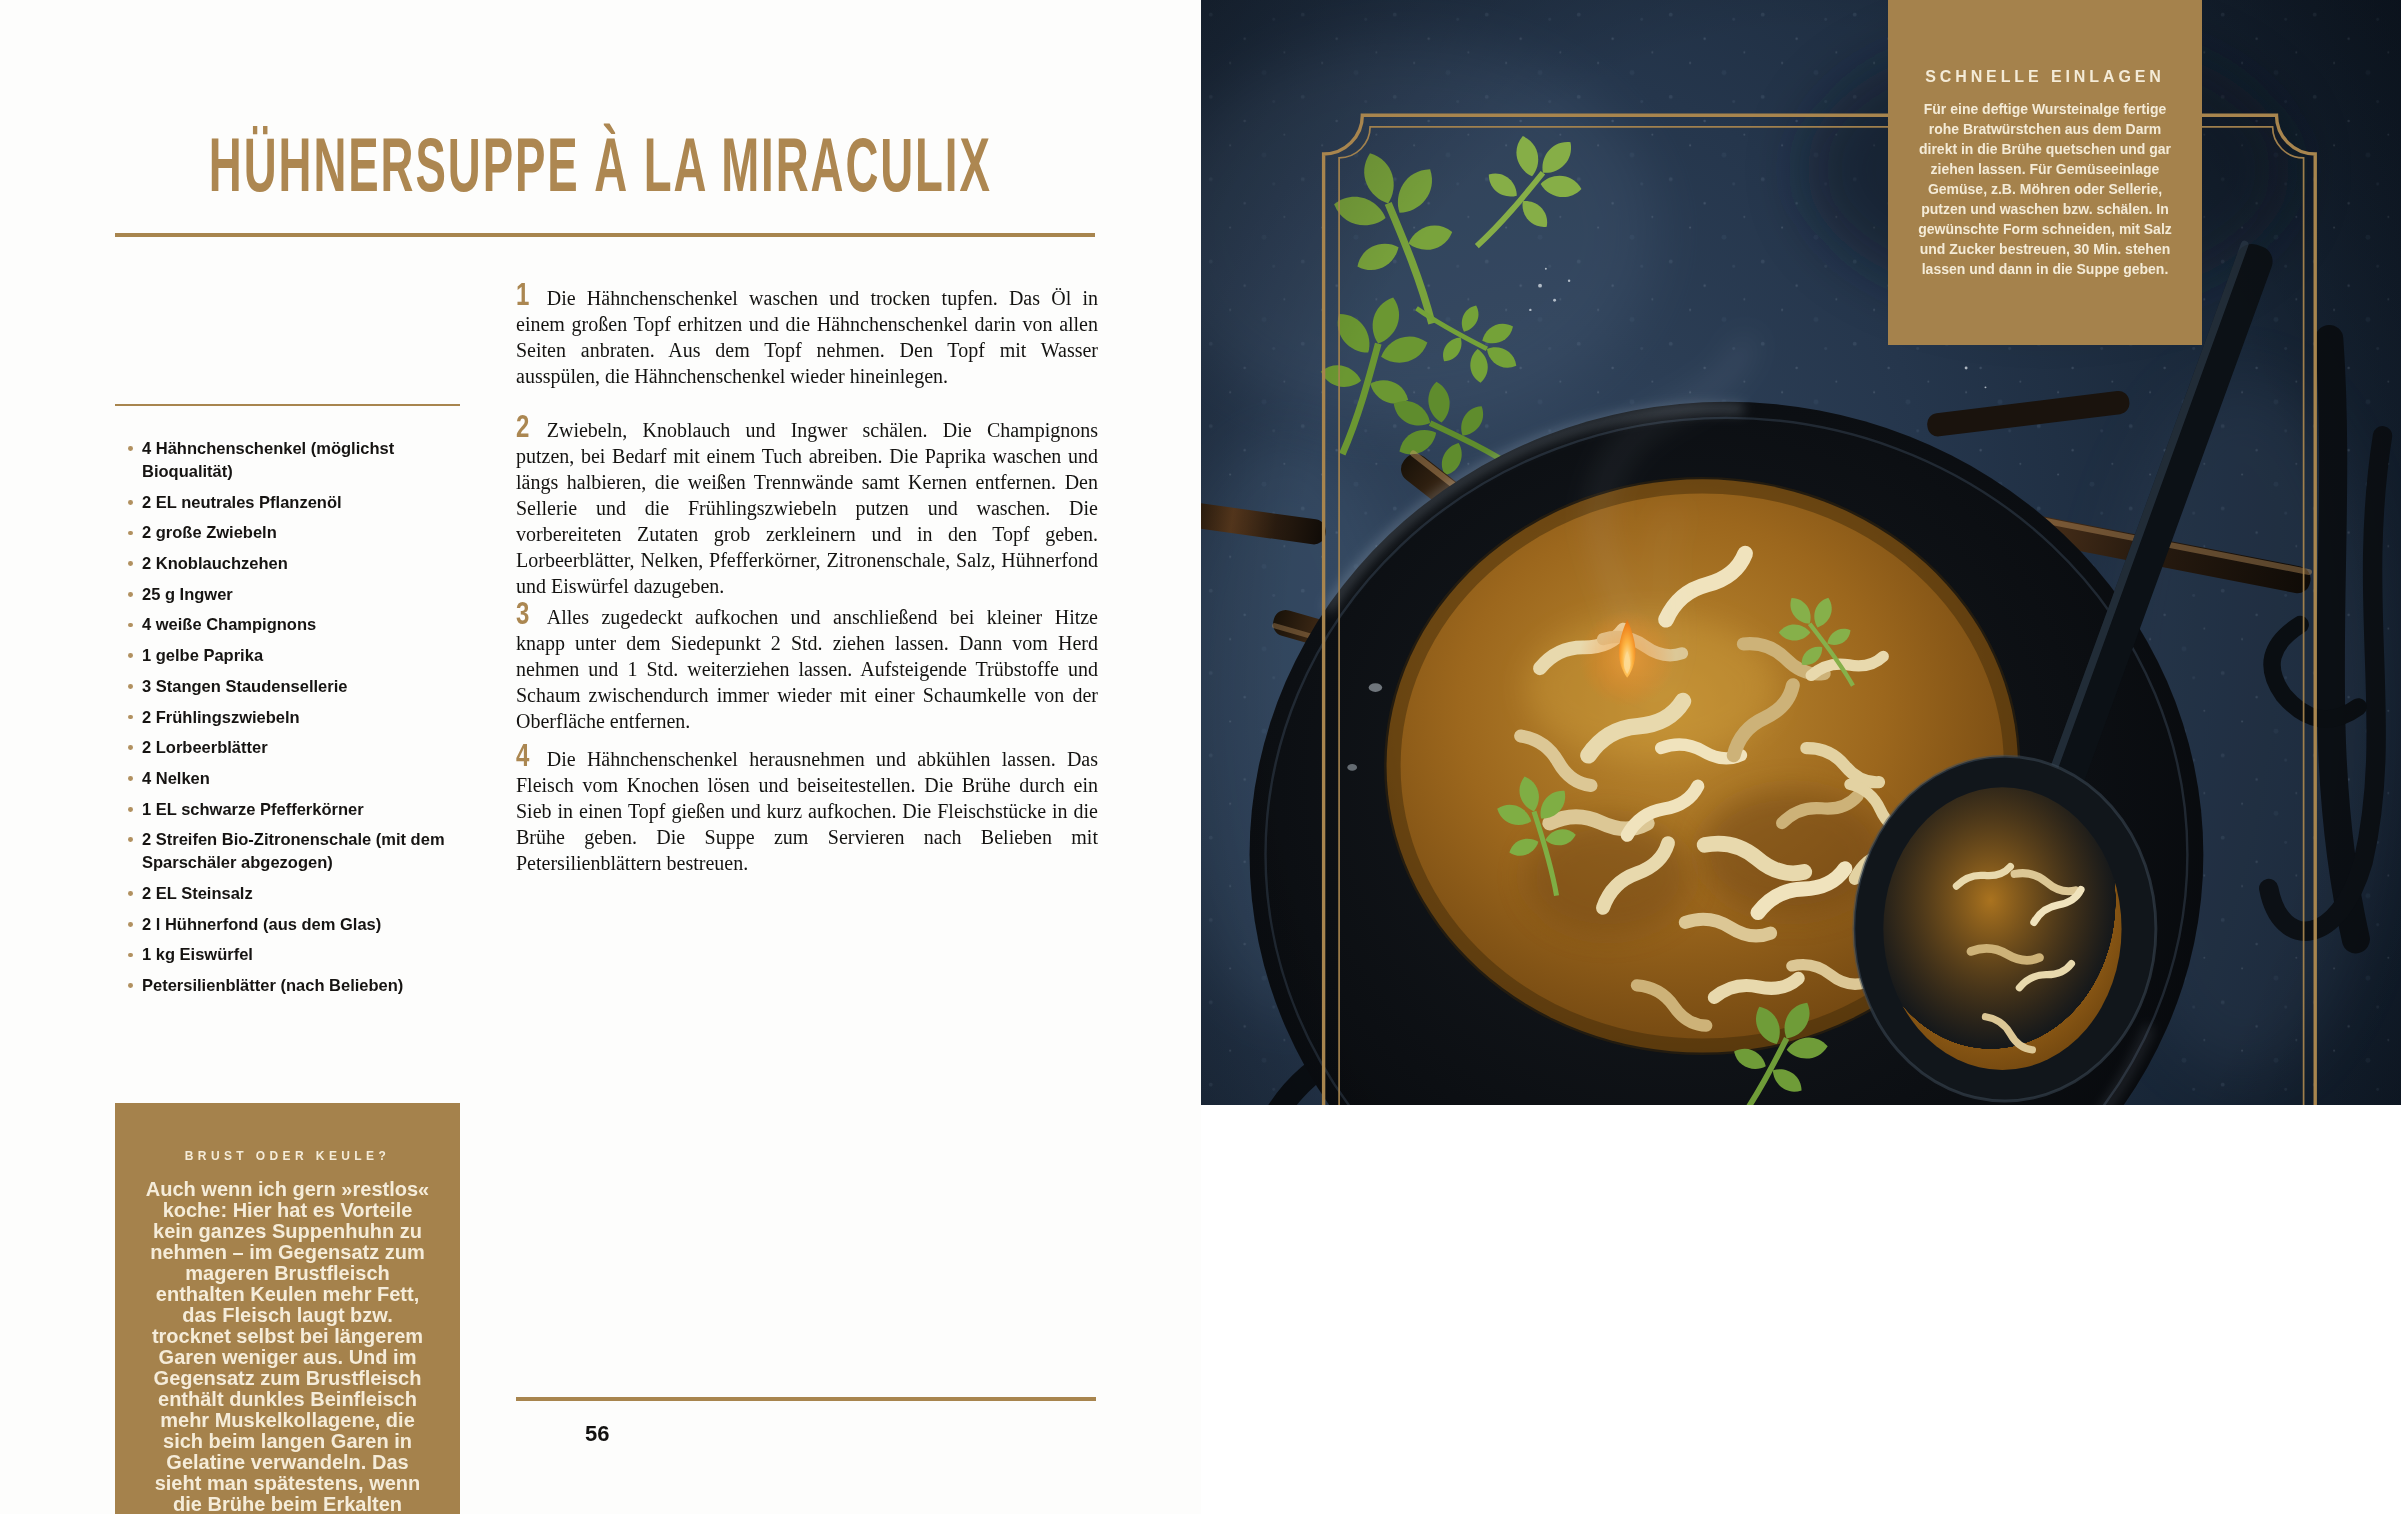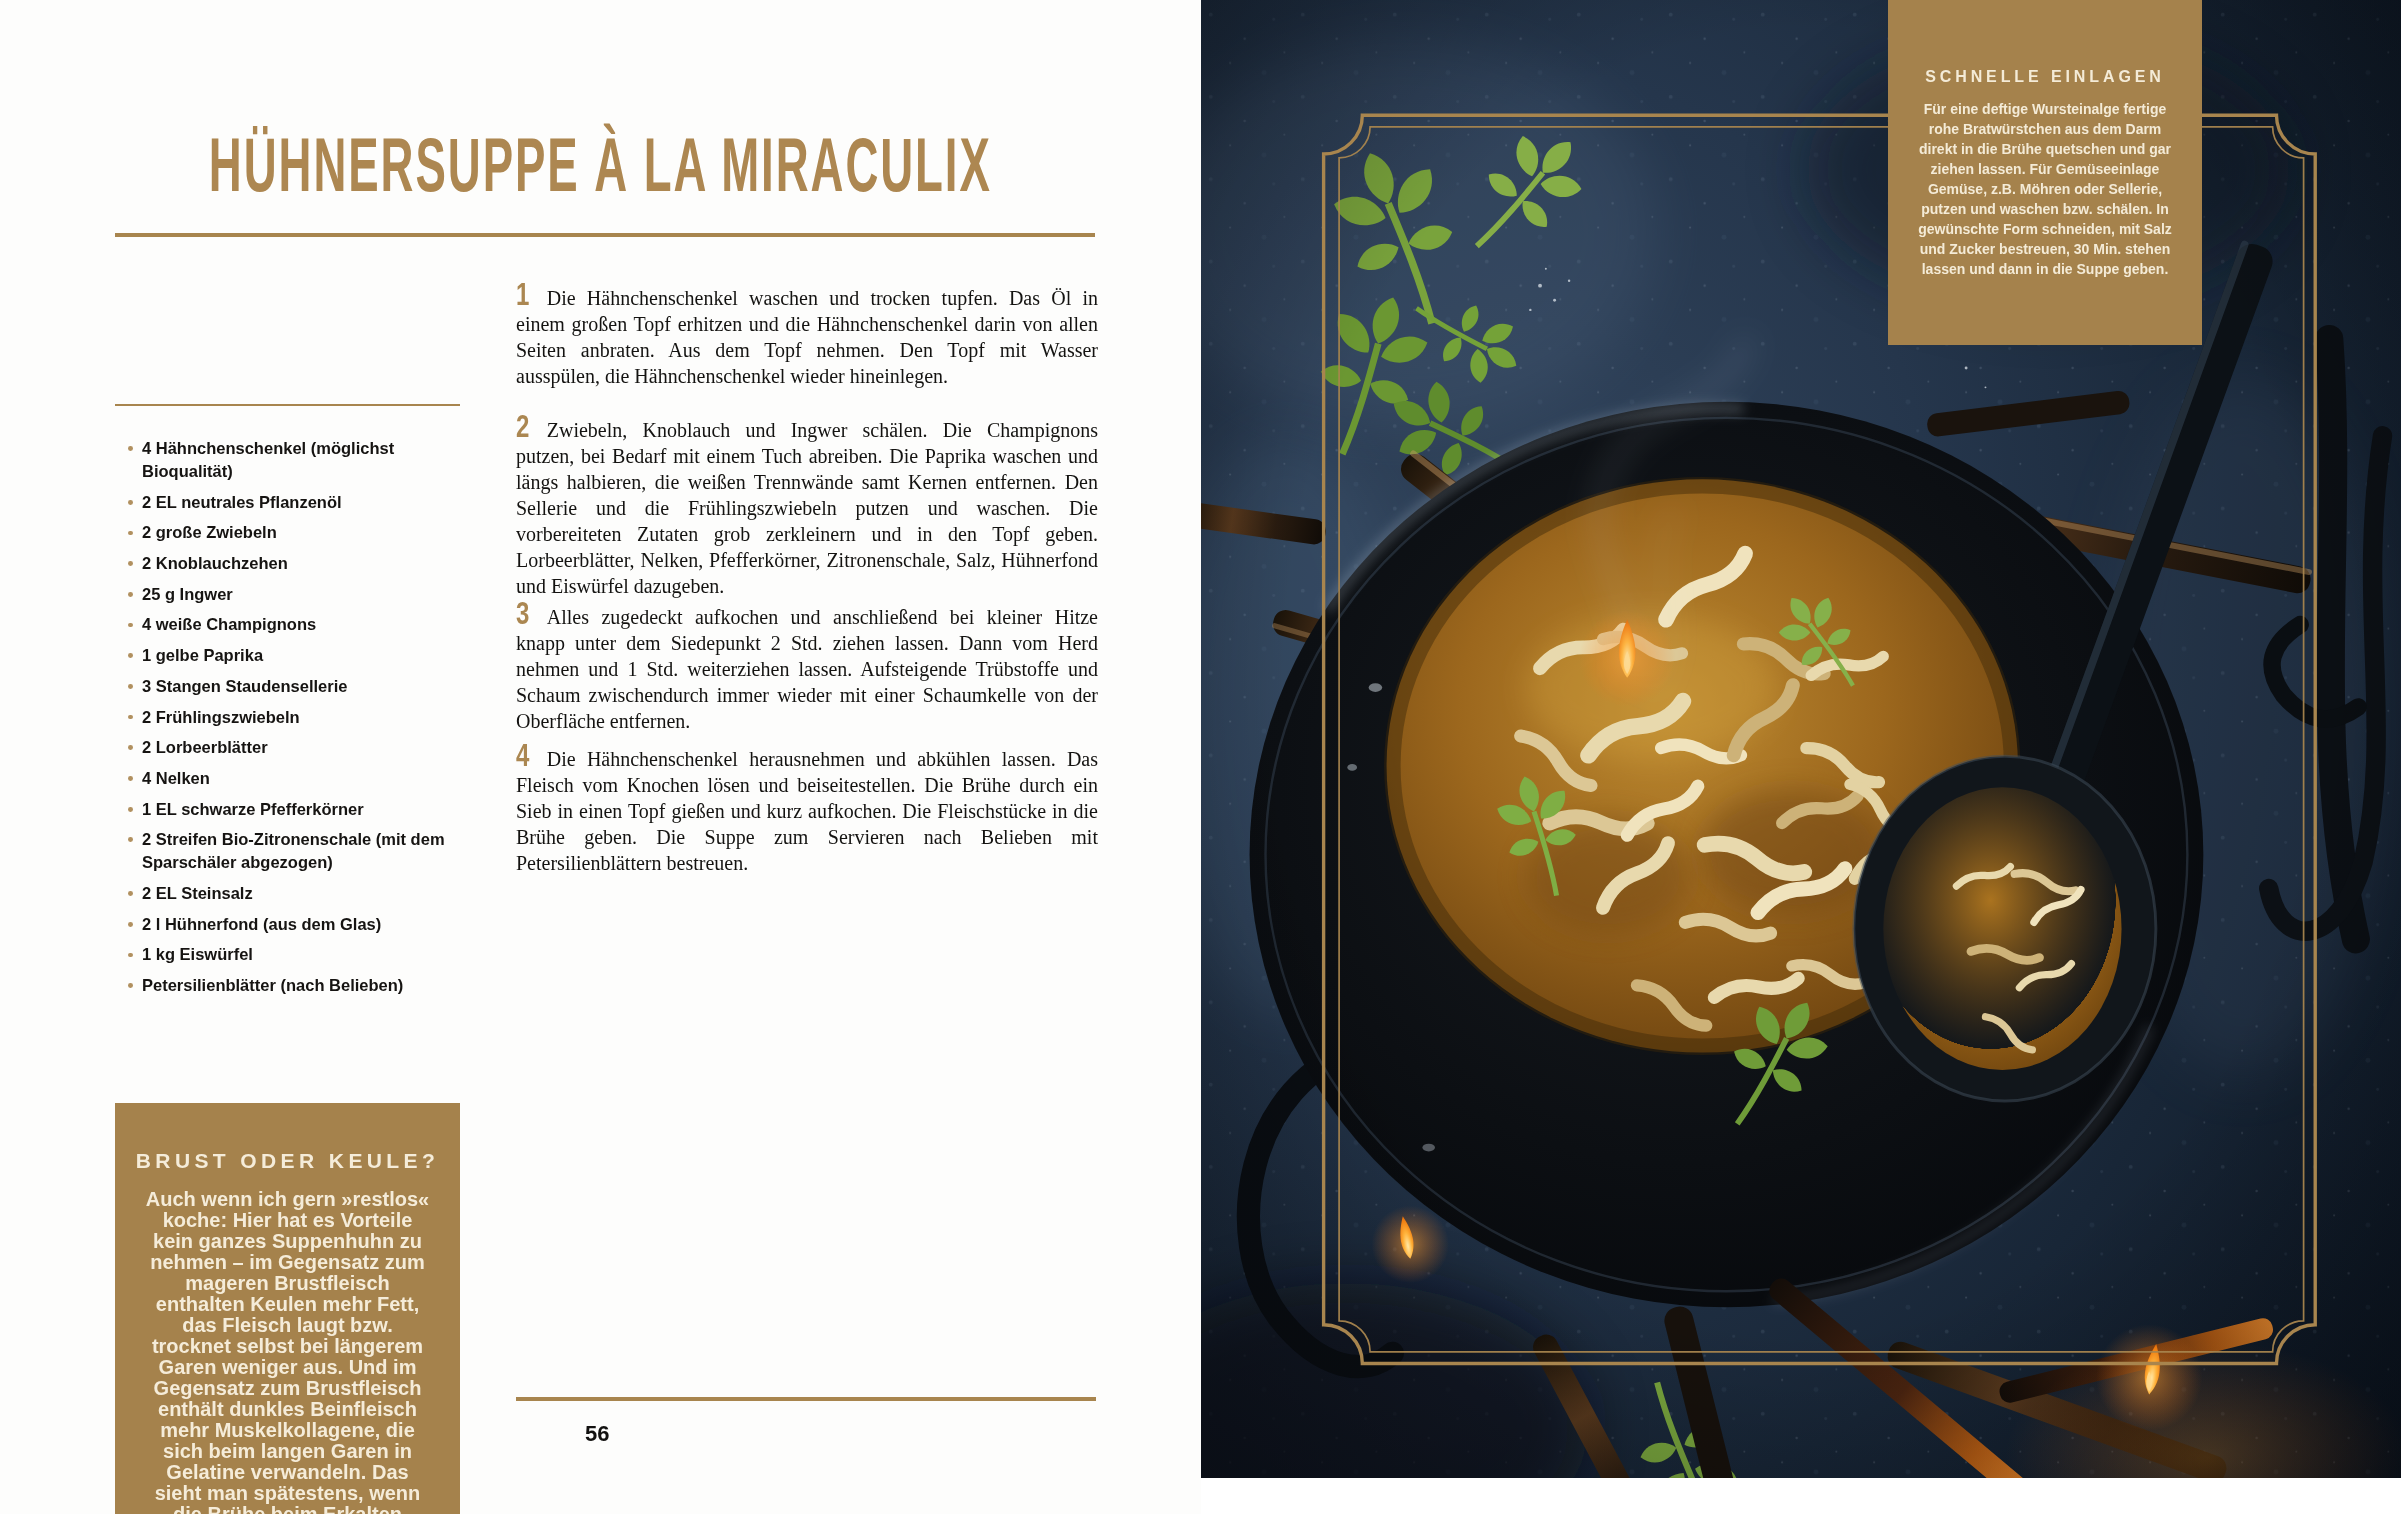--- a/index.html
+++ b/index.html
@@ -33,28 +33,28 @@
 
   .step{position:absolute;left:516px;width:582px;font-family:"Liberation Serif",serif;
         font-size:20px;line-height:26px;text-align:justify;color:#141311;}
   .step .step-num{display:inline-block;font-family:"Liberation Sans",sans-serif;font-weight:700;
         font-size:24px;line-height:1;color:#ab8751;transform:scaleY(1.28);
         transform-origin:50% 78%;margin-right:17.4px;}
   .step1{top:285px;} .step2{top:417px;} .step3{top:604px;} .step4{top:746px;}
 
   .info-box{position:absolute;left:115px;top:1103px;width:345px;height:412px;background:#a5824c;
             text-align:center;color:#f5ecd9;}
-  .info-box-title{margin-top:46px;font-size:21px;font-weight:700;letter-spacing:4.4px;}
+  .info-box-title{margin-top:46px;font-size:12px;font-weight:700;letter-spacing:4.4px;}
   .info-box-text{margin:16px auto 0;width:294px;font-size:20px;line-height:21px;font-weight:600;}
 
   .bottom-rule{position:absolute;left:516px;top:1397px;width:580px;height:4.4px;background:#a8854e;}
   .page-number{position:absolute;left:585px;top:1421px;font-size:22px;font-weight:700;color:#121110;}
 
   
-  .right-page{position:absolute;left:1201px;top:0;width:1201px;height:1478px;overflow:hidden;
+  .right-page{position:absolute;left:1201px;top:0;width:1201px;height:1105px;overflow:hidden;
               background:#15202d;}
   .photo-svg{position:absolute;left:0;top:0;}
 
   .tip-box{position:absolute;left:687px;top:0;width:314px;height:345px;background:#a5824c;
            z-index:3;text-align:center;color:#f4ebd7;}
   .tip-box-title{margin-top:68px;font-size:16px;font-weight:700;letter-spacing:3.9px;}
   .tip-box-text{margin:13px auto 0;width:274px;font-size:14px;line-height:20px;font-weight:600;}
 </style>
 </head>
 <body>

